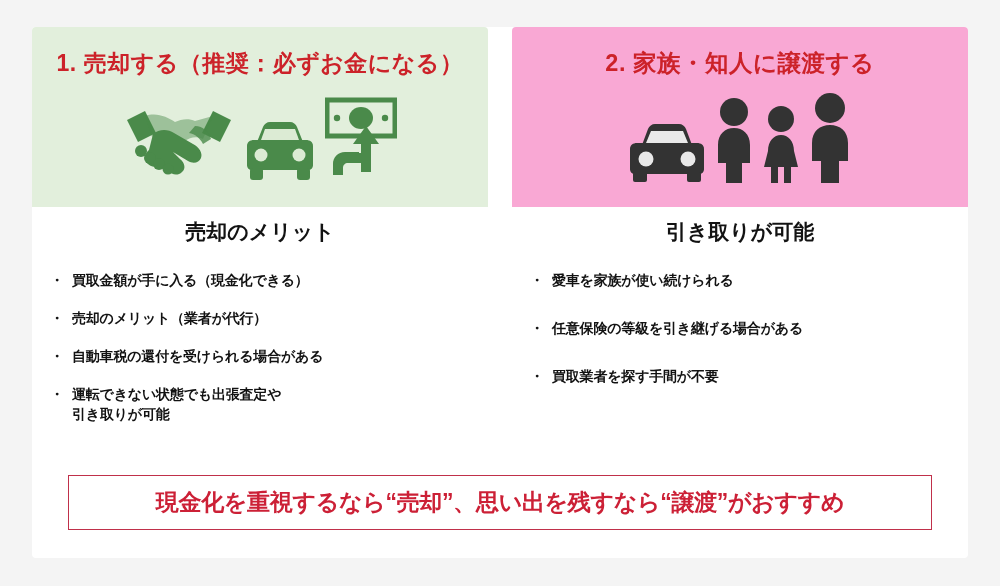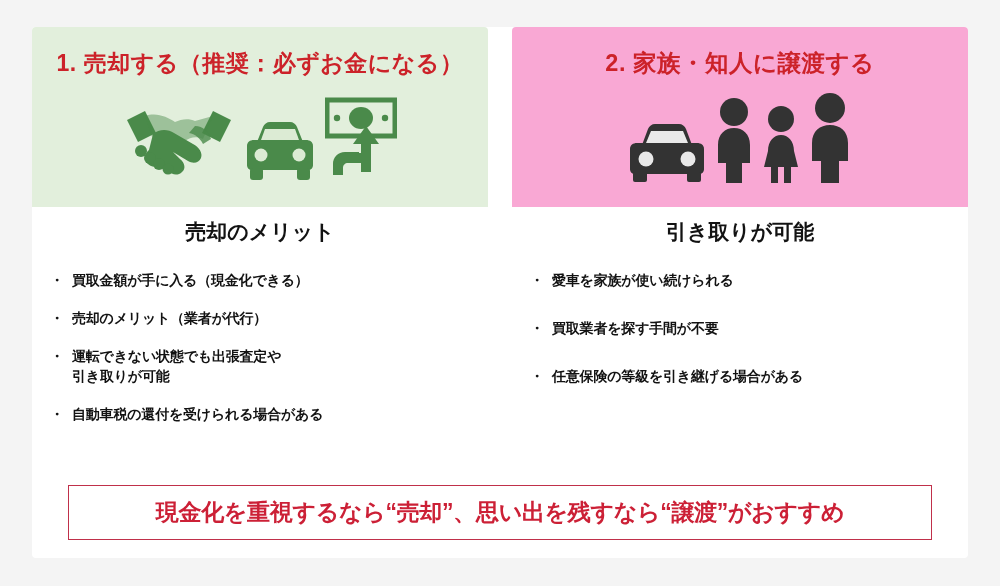--- a/index.html
+++ b/index.html
@@ -113,21 +113,21 @@
     position: absolute;
     left: -3px;
     top: 0;
   }
   .col-give .bullets li { margin-bottom: 28px; }
 
   
   .banner {
     position: absolute;
     left: 36px;
-    top: 458px;
+    top: 448px;
     width: 864px;
     height: 55px;
     border: 1.5px solid #c0304a;
     background: #ffffff;
     display: flex;
     align-items: center;
     justify-content: center;
     box-sizing: border-box;
   }
   .banner-text {
@@ -205,23 +205,23 @@
           </span>
 
         </div>
       </div>
 
       <div class="col-body">
         <div class="section-title">売却のメリット</div>
         <ul class="bullets">
           <li>買取金額が手に入る（現金化できる）</li>
           <li>売却のメリット（業者が代行）</li>
+          <li>自動車税の還付を受けられる場合がある</li>
           <li style="white-space:pre-line;">運転できない状態でも出張査定や
 引き取りが可能</li>
-          <li>自動車税の還付を受けられる場合がある</li>
         </ul>
       </div>
     </div>
 
     <div class="column col-give">
       <div class="col-head">
         <div class="col-title">2. 家族・知人に譲渡する</div>
         <div class="icon-row" style="gap:4px;">
 
           <span>
@@ -270,22 +270,22 @@
             </svg>
           </span>
 
         </div>
       </div>
 
       <div class="col-body">
         <div class="section-title">引き取りが可能</div>
         <ul class="bullets">
           <li>愛車を家族が使い続けられる</li>
+          <li>任意保険の等級を引き継げる場合がある</li>
           <li>買取業者を探す手間が不要</li>
-          <li>任意保険の等級を引き継げる場合がある</li>
         </ul>
       </div>
     </div>
 
   </div>
 
   <div class="banner">
     <span class="banner-text">現金化を重視するなら“売却”、思い出を残すなら“譲渡”がおすすめ</span>
   </div>
 

